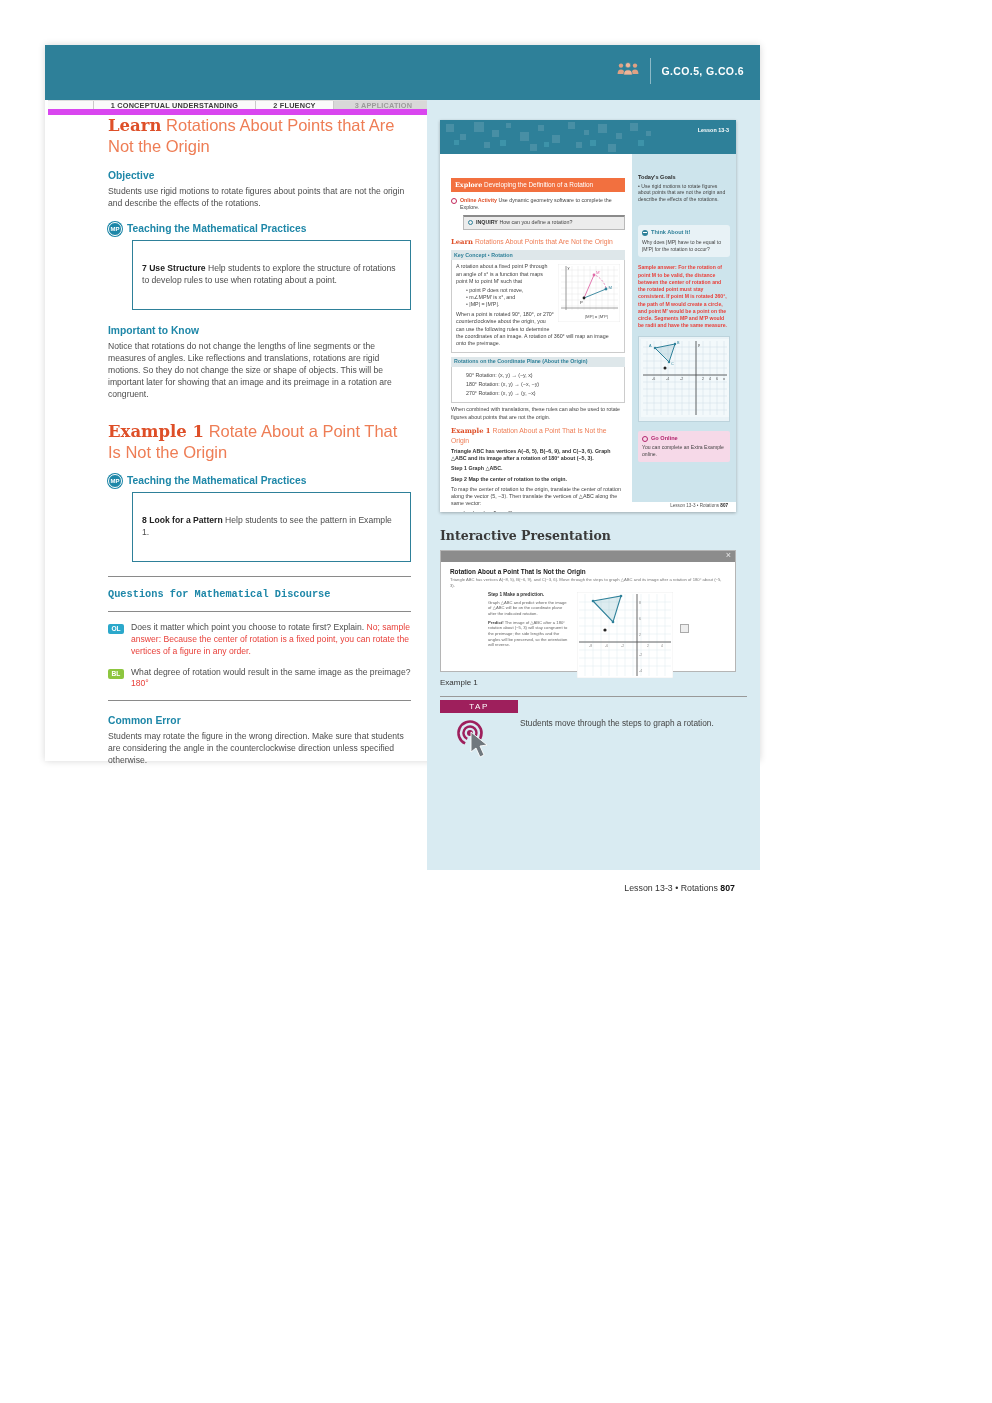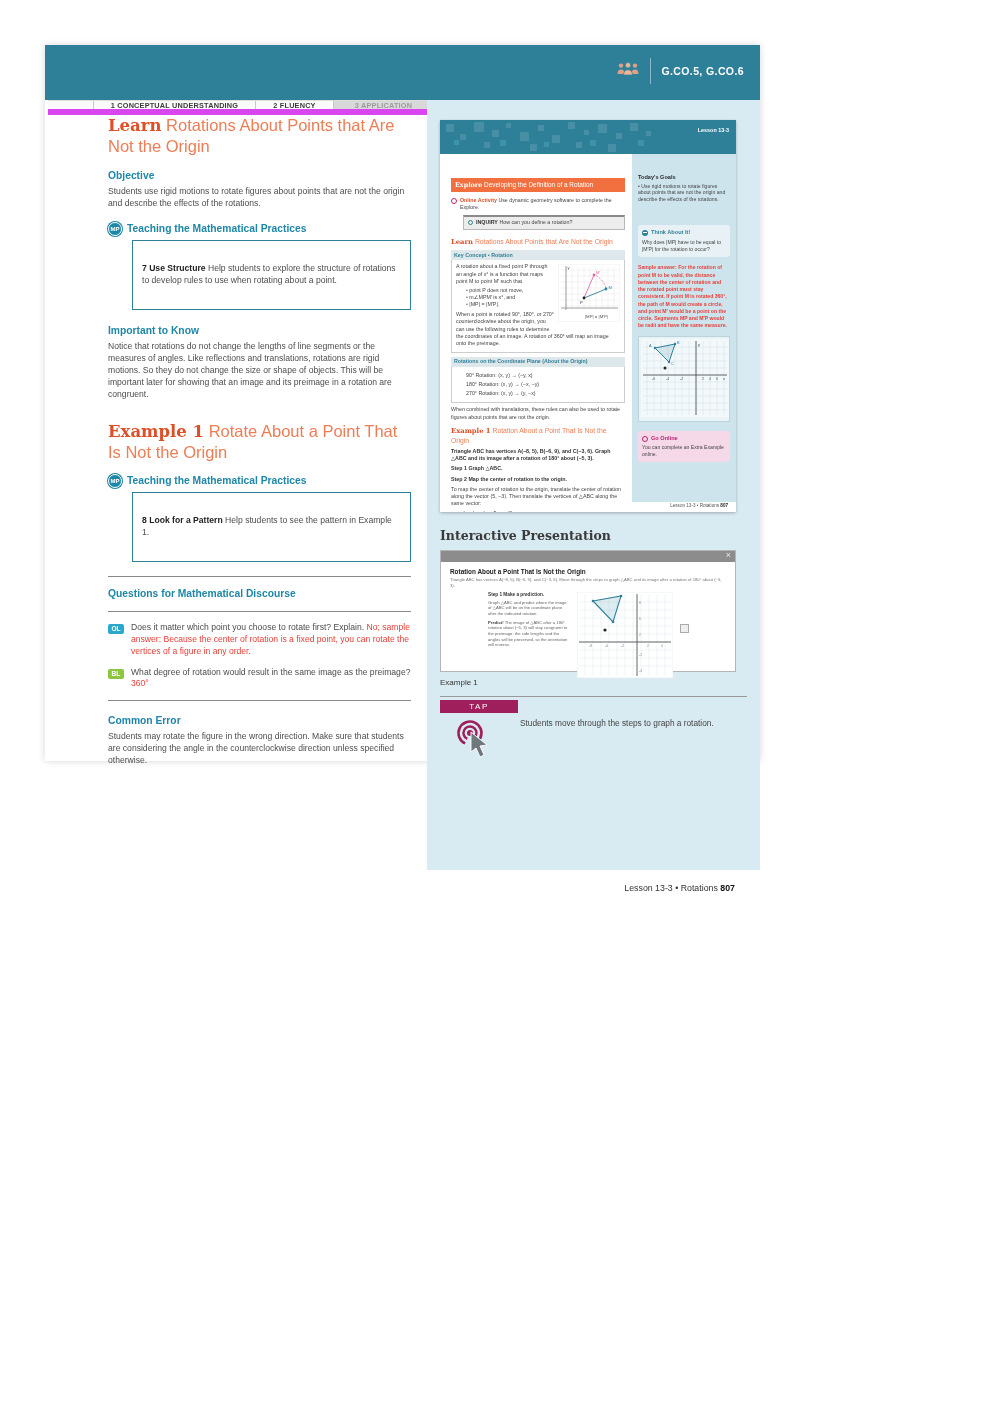--- a/index.html
+++ b/index.html
@@ -36,21 +36,21 @@
   .mp-block { margin:12px 0 14px; }
   .mp-head { display:flex; align-items:center; gap:5px; margin-bottom:4px; }
   .mp-circle { width:14px; height:14px; border-radius:50%; background:#1E87A8; color:#fff; font-size:6px;
                font-weight:bold; display:flex; align-items:center; justify-content:center; border:1px solid #fff;
                box-shadow:0 0 0 1px #1E87A8; }
   .mp-head .t { color:#1E87A8; font-size:10.3px; font-weight:bold; }
   .mp-box { border:1.4px solid #2E8099; padding:22px 9px; margin-left:24px; }
   .mp-box b { color:#222; }
 
   .rule { border-top:1.3px solid #8a8a8a; margin:10px 0; }
-  .qmd-head { color:#1E87A8; font-size:10.3px; font-weight:bold; margin:8px 0; }
+  .qmd-head { color:#1E87A8; font-size:10.3px; font-weight:bold; margin:8px 0;font-family:Liberation Mono, monospace; }
   .q-item { display:flex; gap:7px; margin:9px 0; }
   .q-badge { flex:0 0 16px; height:10px; border-radius:2px; color:#fff; font-size:6.6px; font-weight:bold;
              display:flex; align-items:center; justify-content:center; margin-top:2px; }
   .q-al { background:#F58220; } .q-ol { background:#2BA8CB; } .q-bl { background:#8DC63F; }
   .answer { color:#E8403A; }
 
   
   .right-panel { position:absolute; left:382px; top:55px; width:333px; height:770px; background:#D9EBF2; }
 
   
@@ -198,21 +198,21 @@
       <div class="rule"></div>
       <div class="qmd-head">Questions for Mathematical Discourse</div>
       <div class="rule"></div>
 
       <div class="q-item">
         <span class="q-badge q-ol">OL</span>
         <span><span>Does it matter which point you choose to rotate first? Explain.</span> <span class="answer">No; sample answer: Because the center of rotation is a fixed point, you can rotate the vertices of a figure in any order.</span></span>
       </div>
       <div class="q-item">
         <span class="q-badge q-bl">BL</span>
-        <span><span>What degree of rotation would result in the same image as the preimage?</span> <span class="answer">360°</span></span>
+        <span><span>What degree of rotation would result in the same image as the preimage?</span> <span class="answer">180°</span></span>
       </div>
 
       <div class="rule"></div>
       <div class="h-teal">Common Error</div>
       <p class="para">Students may rotate the figure in the wrong direction. Make sure that students are considering the angle in the counterclockwise direction unless specified otherwise.</p>
     </div>
 
     <div class="right-panel">
 
       <div class="mini-page">

